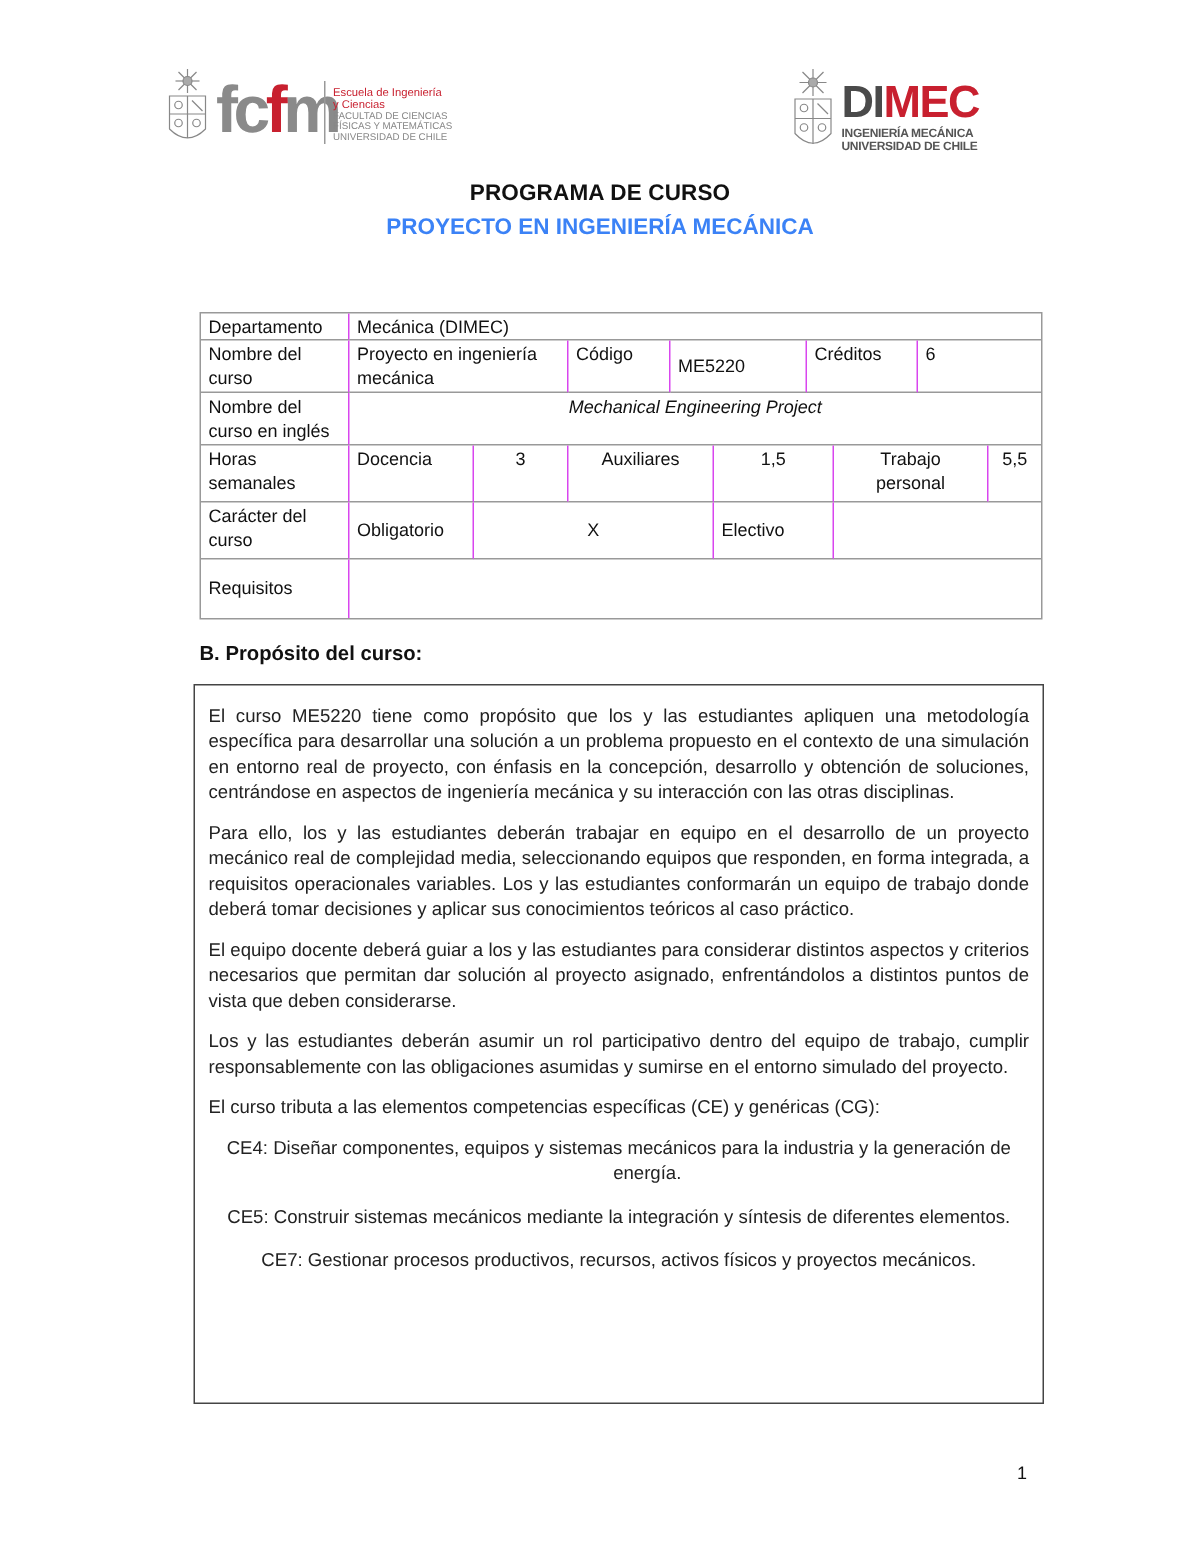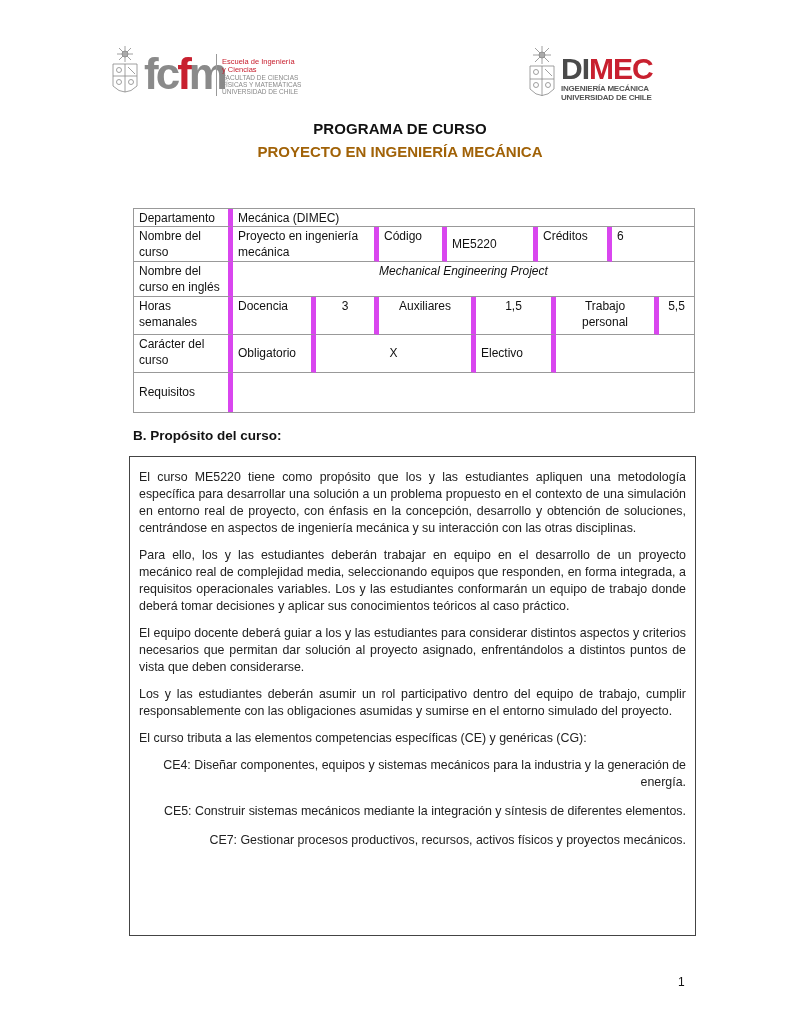--- a/index.html
+++ b/index.html
@@ -17,37 +17,37 @@
   .fcfm-sep { position: absolute; left: 106px; top: 10px; width: 1px; height: 42px; background: #999; }
   .fcfm-text { position: absolute; left: 112px; top: 14px; font-size: 6.5px; line-height: 7.2px; color: #888; white-space: nowrap; }
   .fcfm-text .line1 { color: #c8202f; font-size: 7.5px; line-height: 8px; }
   .dimec-crest { position: absolute; left: 0; top: 0; width: 30px; height: 60px; }
   .dimec-word { position: absolute; left: 34px; top: 10px; font-size: 30px; font-weight: bold; letter-spacing: -1px; line-height: 30px; color: #c8202f; }
   .dimec-word .grey { color: #4a4a4a; }
   .dimec-sub { position: absolute; left: 34px; top: 40px; font-size: 8px; line-height: 9px; color: #555; font-weight: bold; white-space: nowrap; letter-spacing: -0.2px; }
 
   
   .title1 { position: absolute; left: 0; width: 800px; top: 120px; text-align: center; font-size: 15px; font-weight: bold; color: #111; letter-spacing: 0.1px; }
-  .title2 { position: absolute; left: 0; width: 800px; top: 143px; text-align: center; font-size: 15px; font-weight: bold; color: #a16207; }
+  .title2 { position: absolute; left: 0; width: 800px; top: 143px; text-align: center; font-size: 15px; font-weight: bold; color: #3b82f6; }
   .section-heading { position: absolute; left: 133px; font-size: 13.5px; font-weight: bold; color: #111; }
   .sec-a { top: 178px; }
   .sec-b { top: 428px; }
 
   
   .tbl { position: absolute; left: 133px; top: 208px; width: 562px; height: 205px; border: 1px solid #999; font-size: 12px; color: #111; }
-  .tbl .cell { position: absolute; padding: 1px 5px; line-height: 16px; border-right: 5px solid #d946ef; border-bottom: 1px solid #999; }
+  .tbl .cell { position: absolute; padding: 1px 5px; line-height: 16px; border-right: 1px solid #d946ef; border-bottom: 1px solid #999; }
   .tbl .cell.nr { border-right: none; }
   .center { text-align: center; }
   .italic { font-style: italic; text-align: center; }
   .justify-line { display: flex; justify-content: space-between; }
 
   
   .purpose { position: absolute; left: 129px; top: 456px; width: 567px; height: 480px; border: 1px solid #444; padding: 12px 9px 0 9px; font-size: 12.4px; line-height: 17px; color: #222; }
   .purpose p { text-align: justify; margin-bottom: 10px; }
-  .purpose p.comp { text-align: right; padding-left: 38px; text-indent: -38px; margin-bottom: 12px; }
+  .purpose p.comp { text-align: center; padding-left: 38px; text-indent: -38px; margin-bottom: 12px; }
 
   .page-number { position: absolute; left: 678px; top: 975px; font-size: 12px; color: #111; }
 </style>
 </head>
 <body>
 
 <div class="page">
 
   <div class="logo logo-dimec">
     <svg class="dimec-crest" viewBox="0 0 30 60">

